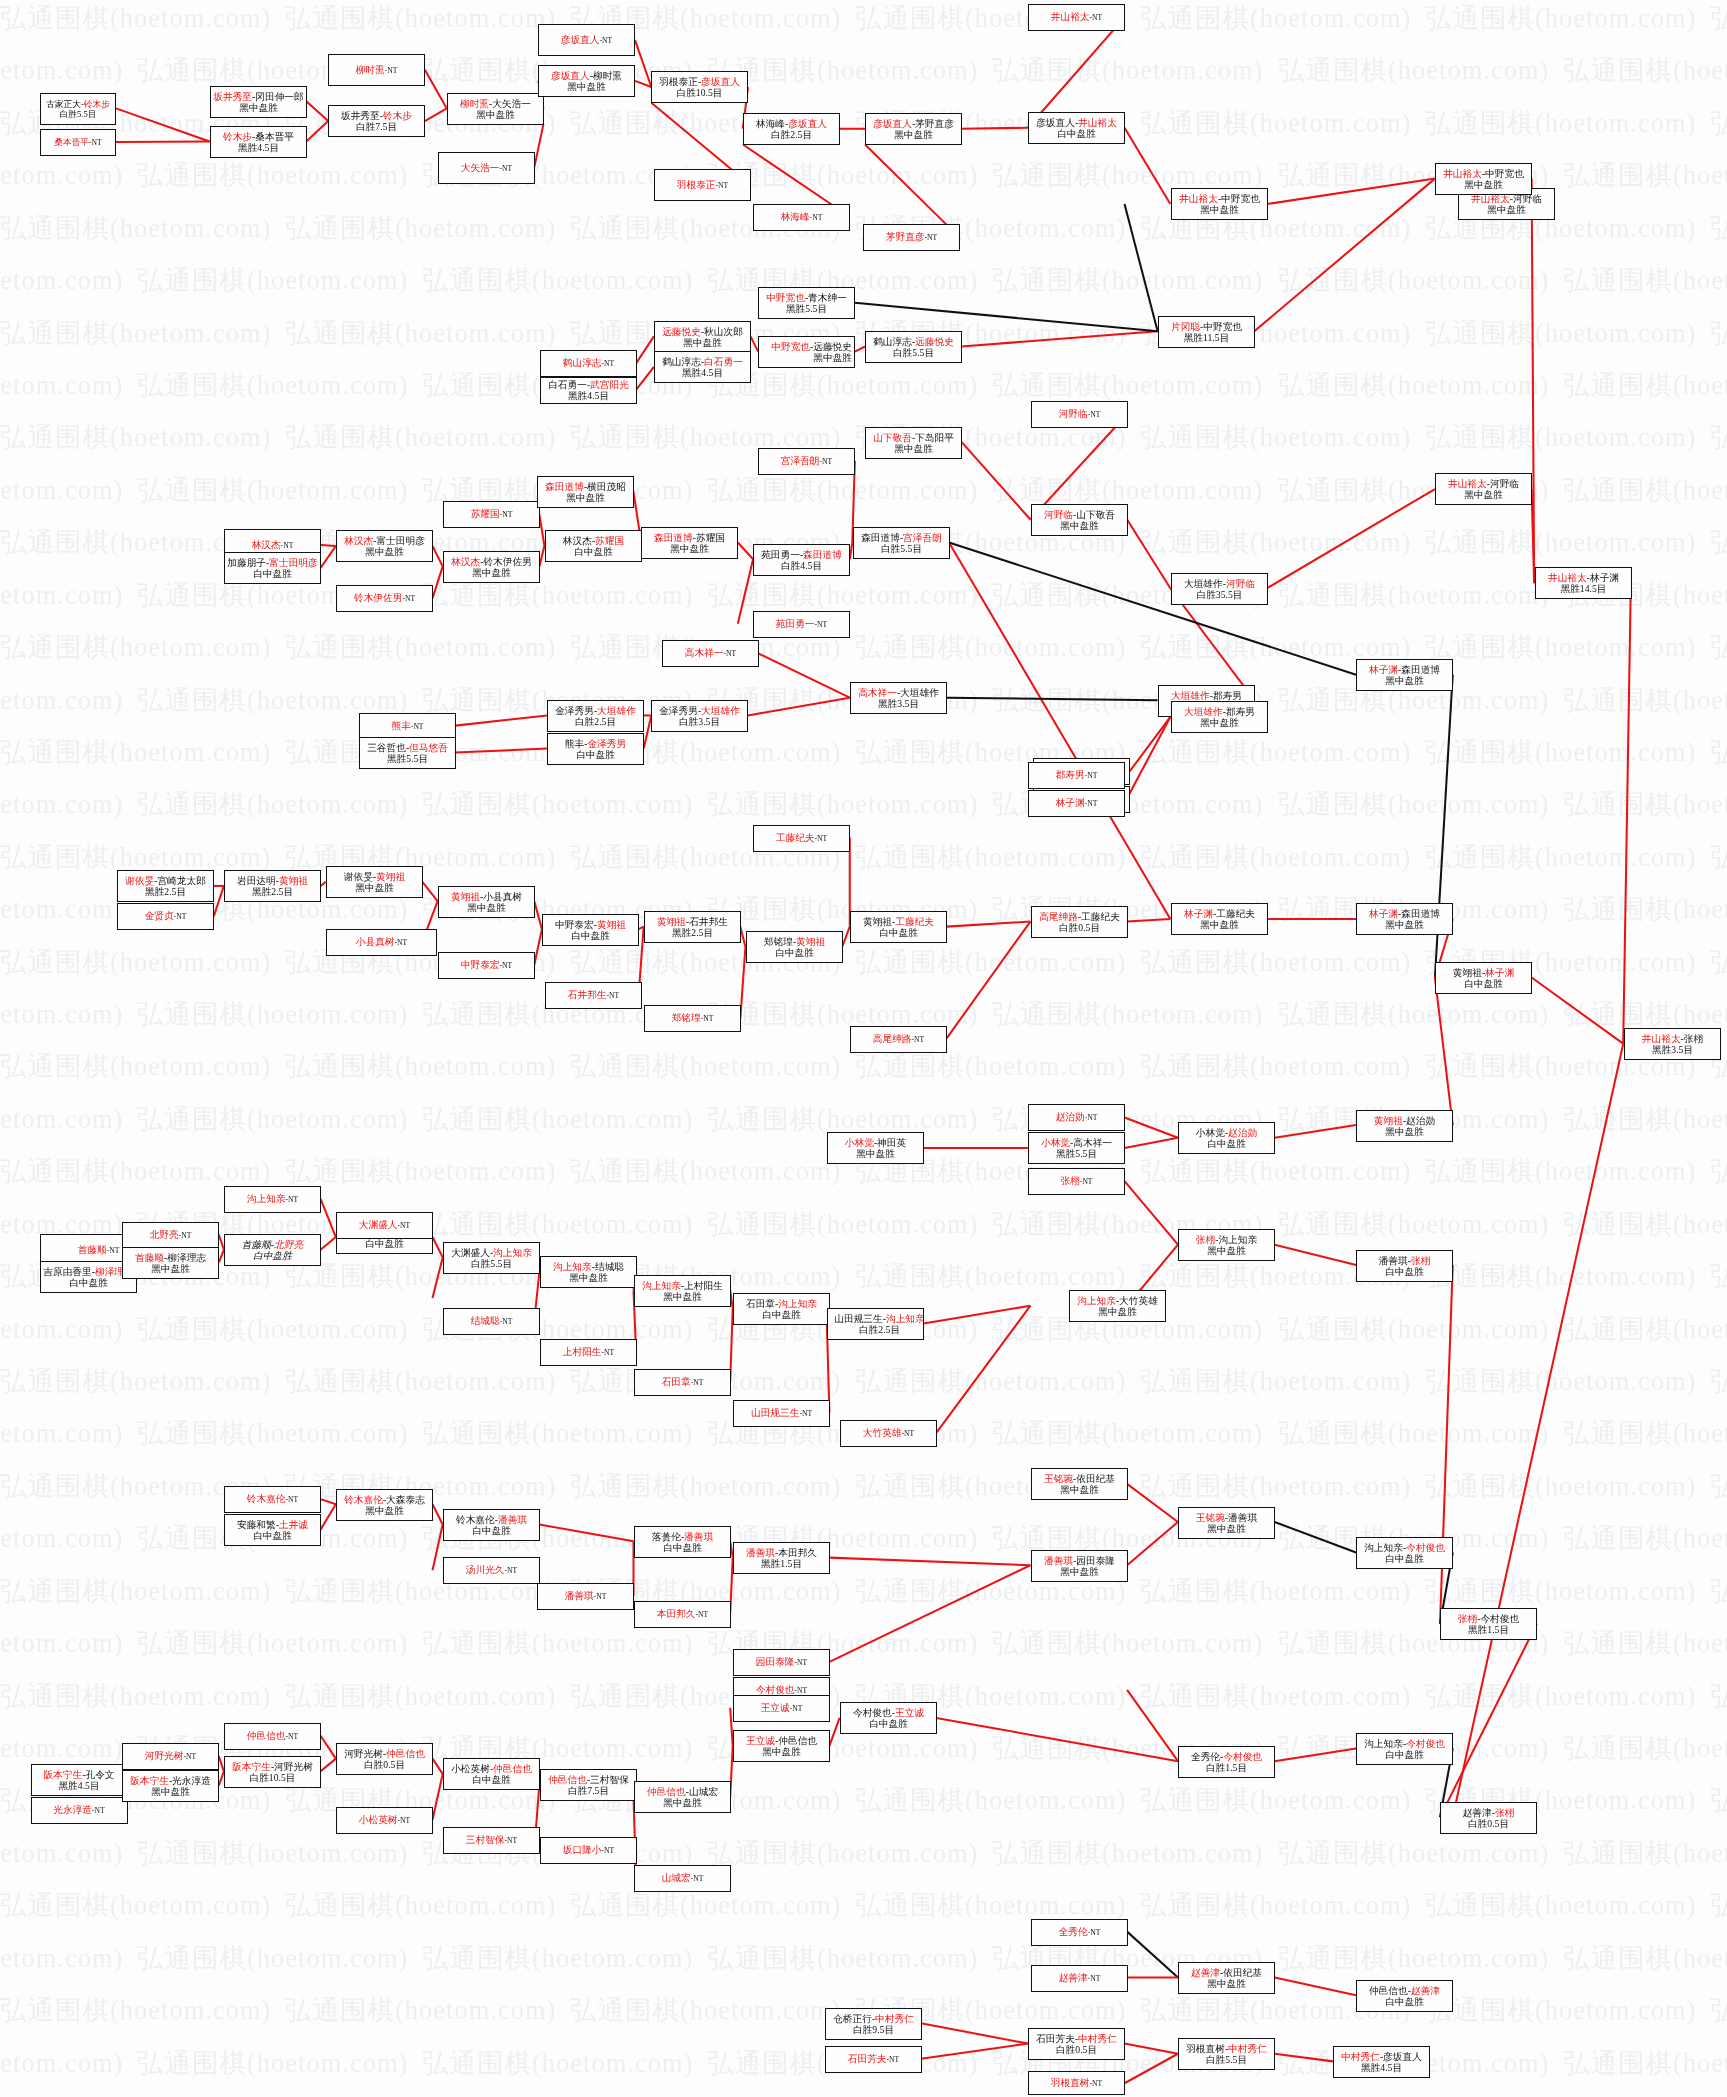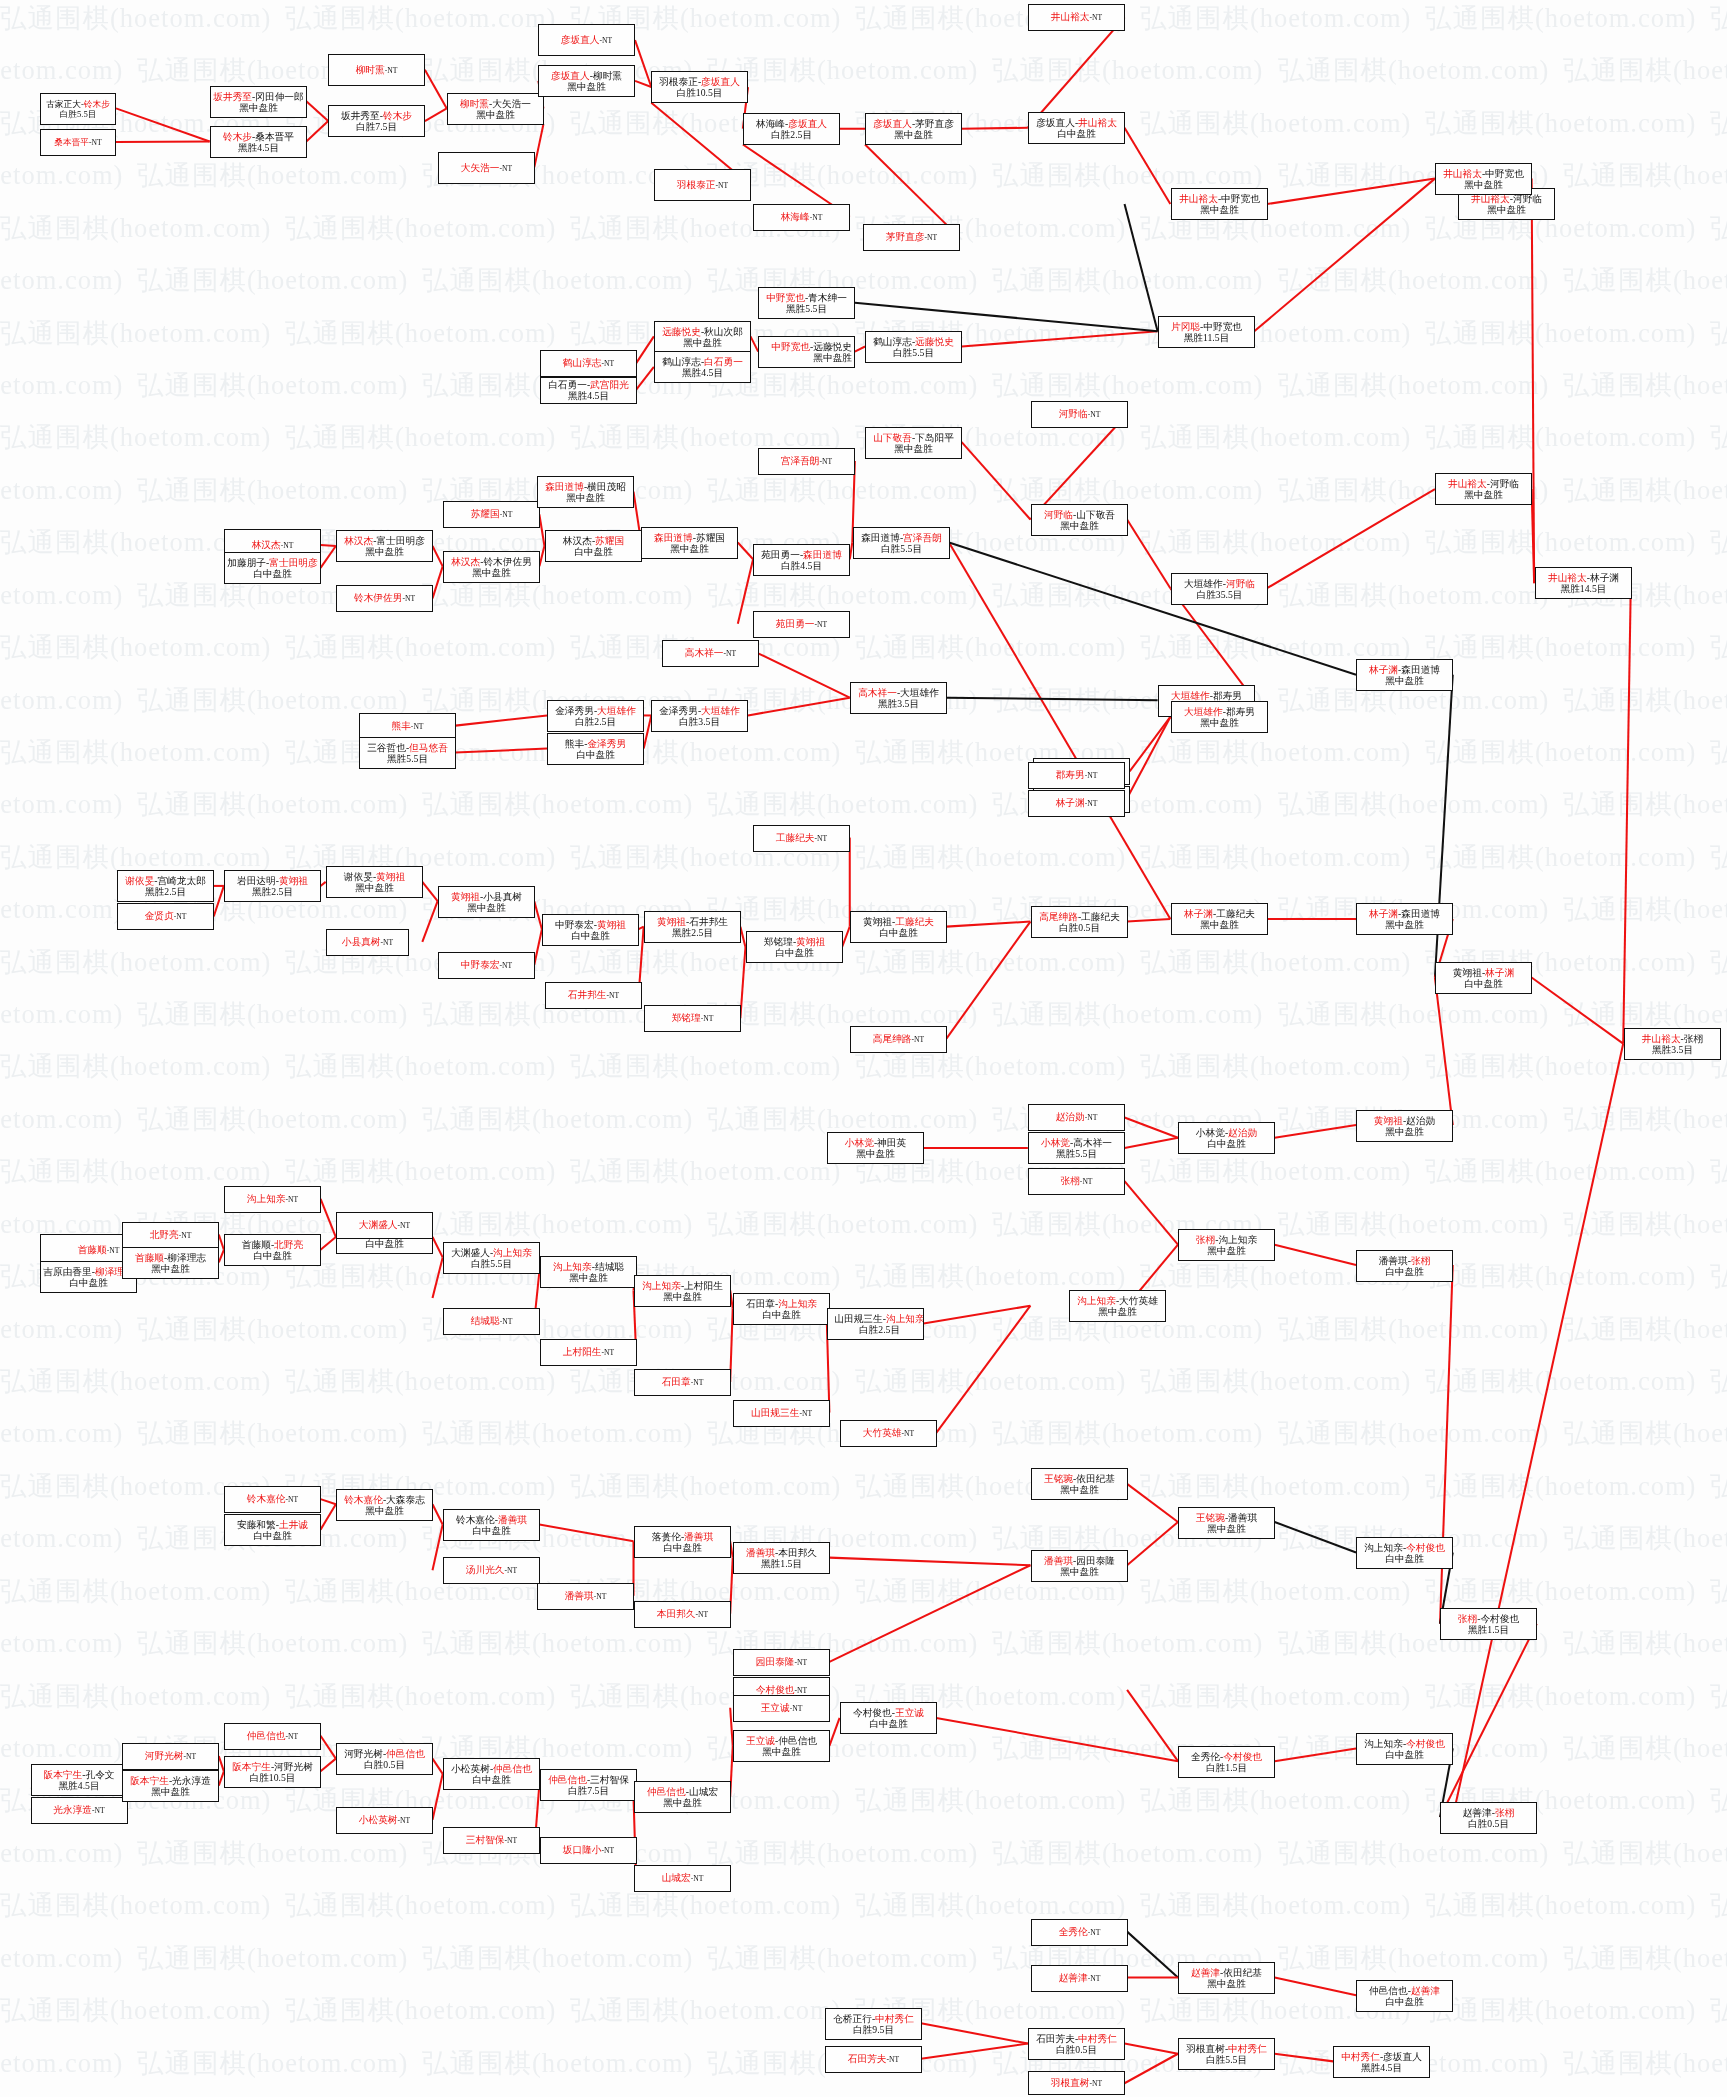--- a/index.html
+++ b/index.html
@@ -737,21 +737,21 @@
         <span class="ln nm"><span class="w">谢依旻</span><span>-宫崎龙太郎</span></span>
         <span class="ln res">黑胜2.5目</span>
       </div>
       <div class="box" style="left: 117px; top: 903px; width: 97px; height: 26.5px;">
         <span class="ln nm"><span class="w">金贤贞</span><span class="nt">-NT</span></span>
       </div>
       <div class="box" style="left: 326px; top: 866px; width: 97px; height: 32px;">
         <span class="ln nm"><span>谢依旻-</span><span class="w">黄翊祖</span></span>
         <span class="ln res">黑中盘胜</span>
       </div>
-      <div class="box" style="left: 326px; top: 929px; width: 83px; height: 26.5px;">
+      <div class="box" style="left: 326px; top: 929px; width: 111px; height: 26.5px;">
         <span class="ln nm"><span class="w">小县真树</span><span class="nt">-NT</span></span>
       </div>
       <div class="box" style="left: 438px; top: 886px; width: 97px; height: 32px;">
         <span class="ln nm"><span class="w">黄翊祖</span><span>-小县真树</span></span>
         <span class="ln res">黑中盘胜</span>
       </div>
       <div class="box" style="left: 438px; top: 952px; width: 97px; height: 26.5px;">
         <span class="ln nm"><span class="w">中野泰宏</span><span class="nt">-NT</span></span>
       </div>
       <div class="box" style="left: 542px; top: 914px; width: 97px; height: 32px;">
@@ -827,21 +827,21 @@
         <span class="ln nm"><span>吉原由香里-</span><span class="w">柳泽理志</span></span>
         <span class="ln res">白中盘胜</span>
       </div>
       <div class="box" style="left: 122px; top: 1222px; width: 97px; height: 26.5px;">
         <span class="ln nm"><span class="w">北野亮</span><span class="nt">-NT</span></span>
       </div>
       <div class="box" style="left: 122px; top: 1247px; width: 97px; height: 32px;">
         <span class="ln nm"><span class="w">首藤顺</span><span>-柳泽理志</span></span>
         <span class="ln res">黑中盘胜</span>
       </div>
-      <div class="box" style="left: 224px; top: 1234px; width: 97px; height: 32px;">
+      <div class="box" style="left: 224px; top: 1234px; width: 97px; height: 32px; font-style: italic;">
         <span class="ln nm"><span>首藤顺-</span><span class="w">北野亮</span></span>
         <span class="ln res">白中盘胜</span>
       </div>
       <div class="box" style="left: 224px; top: 1186px; width: 97px; height: 26.5px;">
         <span class="ln nm"><span class="w">沟上知亲</span><span class="nt">-NT</span></span>
       </div>
       <div class="box" style="left: 336px; top: 1222px; width: 97px; height: 32px;">
         <span class="ln nm"><span>北野亮-</span><span class="w">沟上知亲</span></span>
         <span class="ln res">白中盘胜</span>
       </div>

